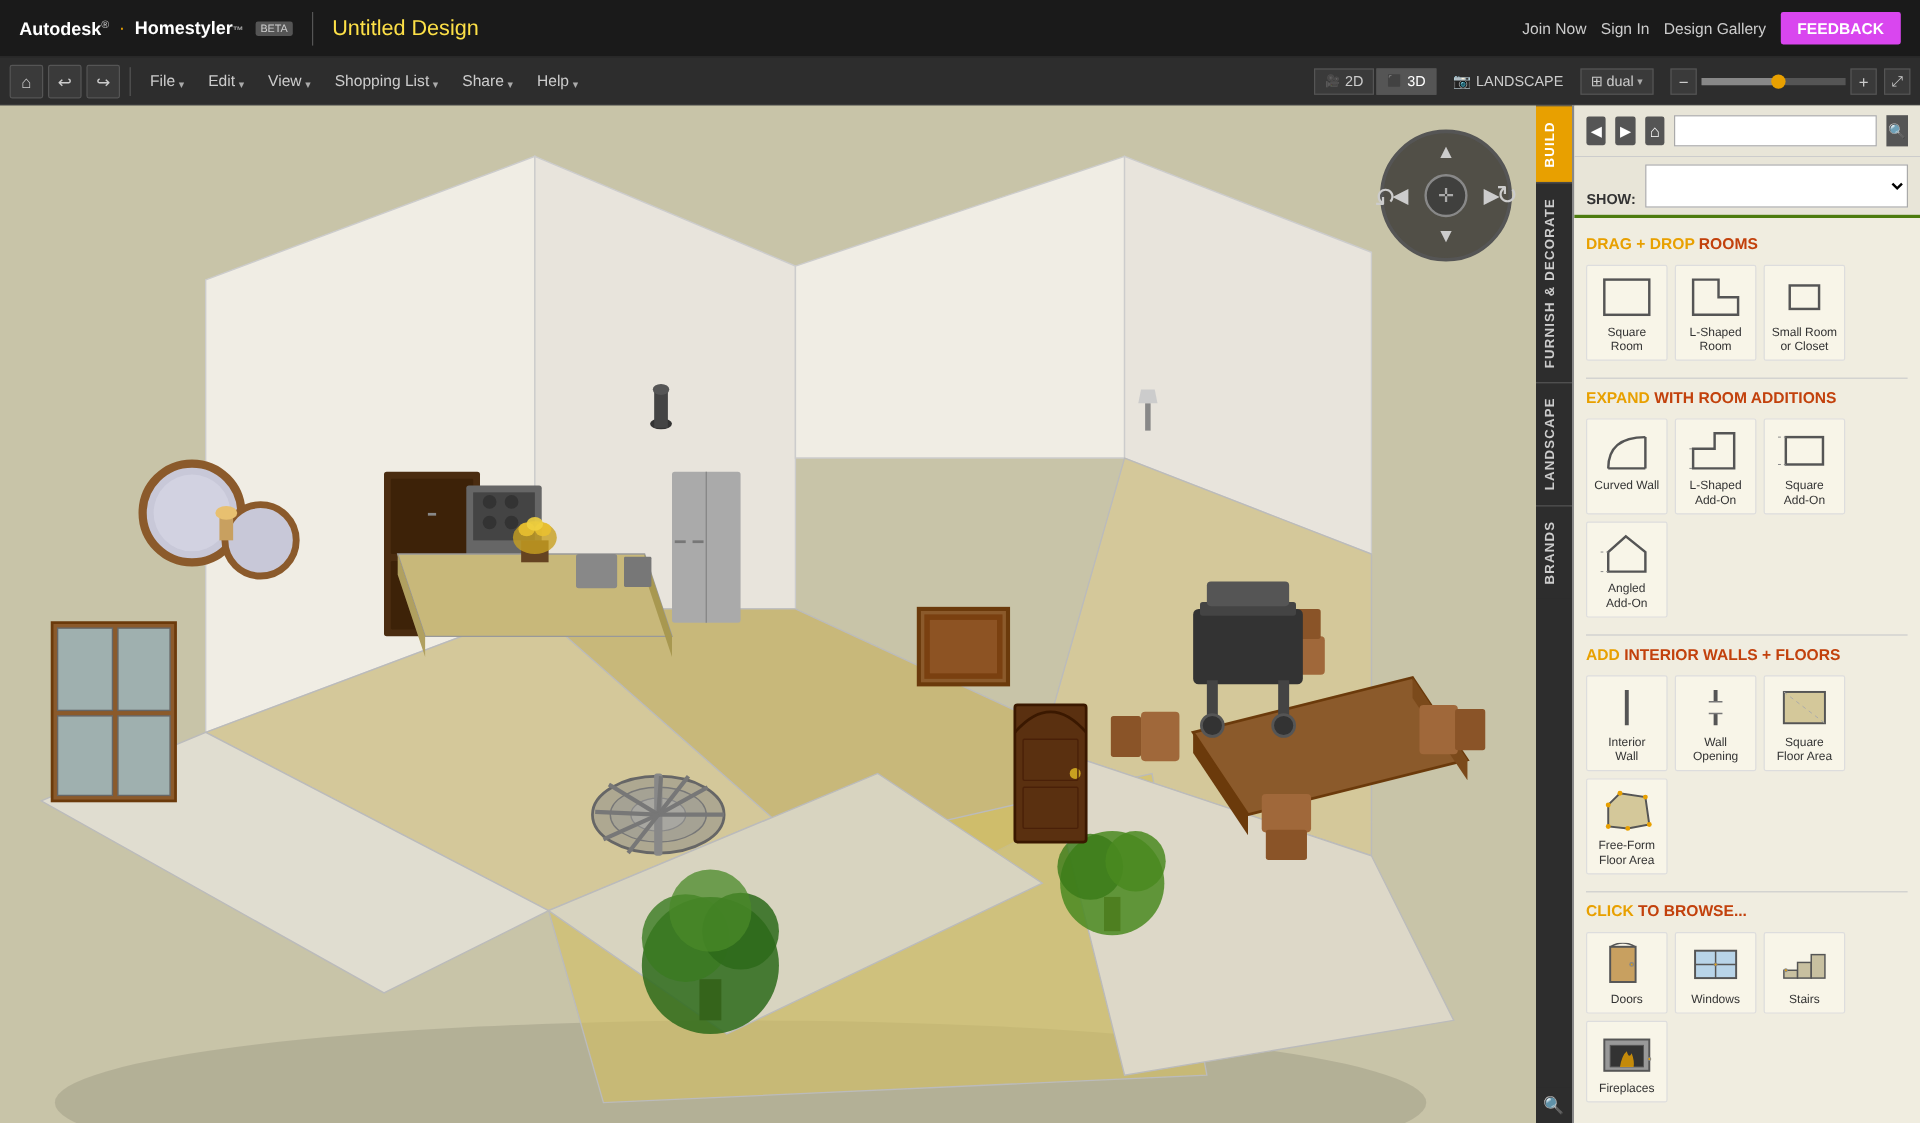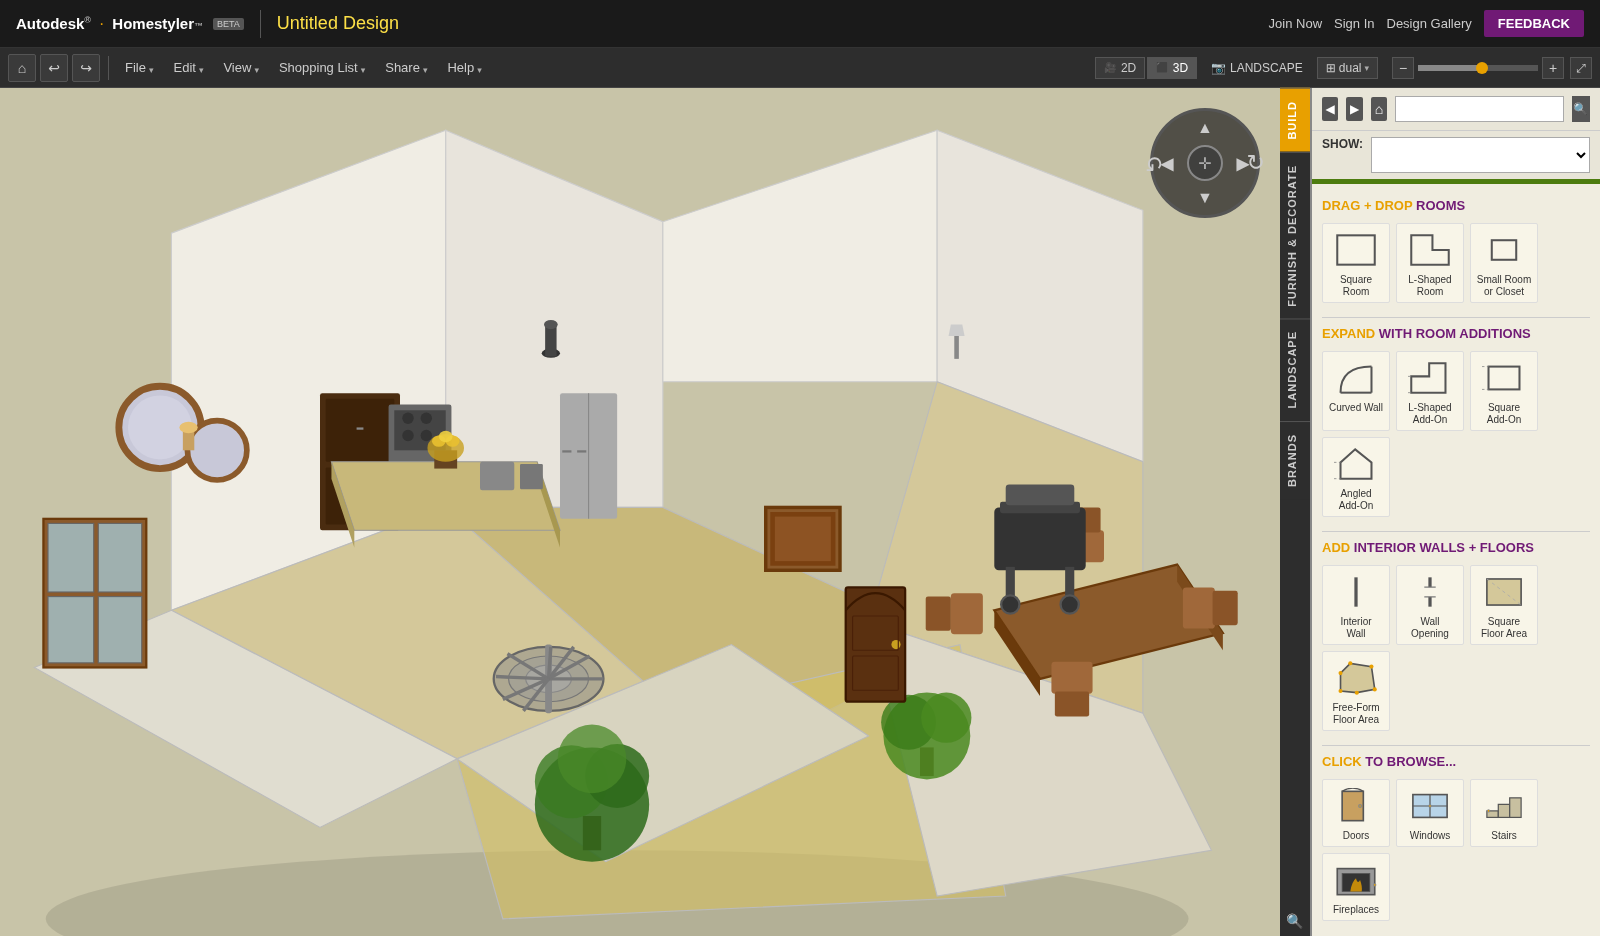--- a/index.html
+++ b/index.html
@@ -12,21 +12,21 @@
       border-bottom: 1px solid #333;
     }
     #app-logo { display: flex; align-items: center; gap: 6px; }
     #title-divider { width: 1px; height: 28px; background: #555; margin: 0 16px; }
     #design-title { color: #fde047; font-size: 18px; }
     #top-right { margin-left: auto; display: flex; align-items: center; gap: 12px; }
     #join-now-link, #sign-in-link, #design-gallery-link {
       color: #ccc; font-size: 13px; text-decoration: none; cursor: pointer;
     }
     #feedback-btn {
-      background: #701a75; color: #fff; border: none; padding: 6px 14px;
+      background: #d946ef; color: #fff; border: none; padding: 6px 14px;
       font-size: 13px; font-weight: bold; cursor: pointer; border-radius: 2px;
     }
 
     
     #toolbar {
       width: 100%; height: 40px; background: #2d2d2d;
       display: flex; align-items: center; padding: 0 8px; gap: 4px;
       border-bottom: 1px solid #444;
     }
     .toolbar-icon-btn {
@@ -146,38 +146,38 @@
       flex: 1; height: 26px; background: #fff; border: 1px solid #aaa;
       padding: 0 6px; font-size: 12px;
     }
     #panel-search-btn {
       width: 26px; height: 26px; background: #555; border: none; color: #ccc;
       font-size: 12px; cursor: pointer; display: flex; align-items: center; justify-content: center;
     }
 
     
     #show-row {
-      display: flex; align-items: flex-start; padding: 6px 10px; gap: 8px;
-      background: #e8e5d8; border-bottom: 5px solid #4d7c0f;
+      display: flex; align-items: flex-end; padding: 6px 10px; gap: 8px;
+      background: #e8e5d8; border-bottom: 3px solid #4d7c0f;
     }
     #show-label { font-size: 12px; font-weight: bold; color: #333; }
     #show-dropdown {
       flex: 1; height: 36px; background: #fff; border: 1px solid #aaa;
       font-size: 12px; padding: 16px 4px; cursor: pointer;
     }
 
     
     #panel-content { flex: 1; overflow-y: auto; padding: 10px; background: #f0ede0; }
 
     
     .section-title {
       font-size: 13px; font-weight: bold; margin-bottom: 10px; margin-top: 4px;
     }
     .section-title .highlight { color: #e8a000; }
-    .section-title .normal { color: #701a75; margin-top: 40px; }
+    .section-title .normal { color: #c2410c; margin-top: 40px; }
 
     
     .items-grid {
       display: flex; flex-wrap: wrap; gap: 6px; margin-bottom: 14px;
     }
     .item-card {
       display: flex; flex-direction: column; align-items: center;
       cursor: pointer; padding: 4px; background: #f8f5e8;
       border: 1px solid #ddd; border-radius: 2px; min-width: 68px;
     }

